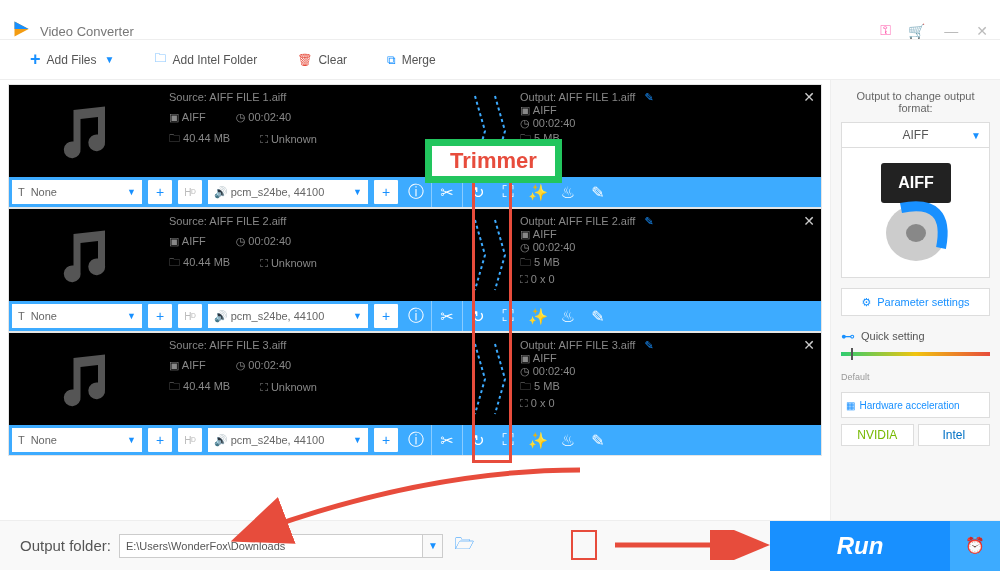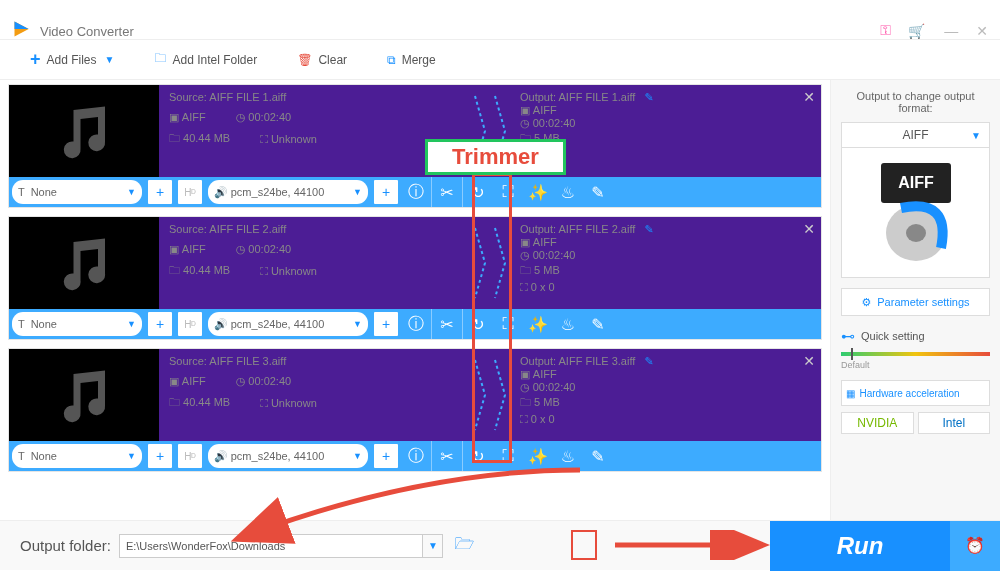--- a/index.html
+++ b/index.html
@@ -16,72 +16,72 @@
 .tbitem .plus { color: #1890ff; font-weight: bold; font-size: 18px; }
 .tbitem .dd { color: #1890ff; font-size: 10px; margin-left: 2px; }
 .tbitem .folder-icon { color: #1890ff; }
 .tbitem .trash-icon { color: #e74c3c; }
 .tbitem .merge-icon { color: #1890ff; }
 
 .main { display: flex; height: 440px; }
 .filelist { flex: 1; overflow-y: auto; padding: 4px 8px; }
 .sidebar { width: 170px; background: #f7f7f7; padding: 10px; border-left: 1px solid #eee; }
 
-.file-item { border: 1px solid #e5e5e5; margin-bottom: 8px; background: #4c1d95; }
+.file-item { border: 1px solid #e5e5e5; margin-bottom: 0; background: #000000; }
 .file-row { display: flex; height: 92px; }
 .thumb { width: 150px; background: #000; display: flex; align-items: center; justify-content: center; }
 .thumb svg { width: 70px; height: 70px; }
 .info { flex: 1; padding: 6px 10px; font-size: 11px; color: #888; }
 .info .src-row { margin-bottom: 8px; display: flex; align-items: center; }
 .info .meta-row { display: flex; gap: 30px; margin-bottom: 6px; }
 .info .meta { display: flex; align-items: center; gap: 4px; }
 .divider { width: 20px; display: flex; align-items: center; justify-content: center; }
 .divider svg { height: 80px; }
 .output-info { flex: 1; padding: 6px 10px; font-size: 11px; color: #888; position: relative; }
 .output-info .close { position: absolute; right: 6px; top: 4px; color: #ccc; cursor: pointer; font-size: 14px; }
 .output-info .edit-icon { color: #1890ff; margin-left: 6px; cursor: pointer; }
 
 .controls { height: 30px; background: #3dabff; display: flex; align-items: center; }
-.ctrl-sel { background: #fff; height: 24px; margin: 0 3px; display: flex; align-items: center; padding: 0 6px; font-size: 11px; color: #666; border-radius: 11px; }
+.ctrl-sel { background: #fff; height: 24px; margin: 0 3px; display: flex; align-items: center; padding: 0 6px; font-size: 11px; color: #666; border-radius: 0; }
 .ctrl-sel.subtitle { width: 130px; }
 .ctrl-sel.audio { width: 160px; }
 .ctrl-sel .dd { margin-left: auto; color: #1890ff; font-size: 9px; }
 .ctrl-btn { width: 24px; height: 24px; background: #fff; margin: 0 3px; display: flex; align-items: center; justify-content: center; color: #1890ff; font-size: 14px; border-radius: 1px; cursor: pointer; }
 .ctrl-icon { width: 30px; height: 30px; display: flex; align-items: center; justify-content: center; color: #fff; cursor: pointer; }
 .vdiv { width: 1px; height: 30px; background: rgba(255,255,255,0.4); }
 
 .sidebar .label { font-size: 11px; color: #666; text-align: center; margin-bottom: 8px; }
 .format-sel { background: #fff; border: 1px solid #ddd; height: 26px; display: flex; align-items: center; justify-content: center; font-size: 12px; color: #555; position: relative; cursor: pointer; }
 .format-sel .dd { position: absolute; right: 8px; color: #1890ff; font-size: 10px; }
 .format-preview { background: #fff; border: 1px solid #ddd; height: 130px; display: flex; align-items: center; justify-content: center; margin-top: 0; border-top: none; }
 .format-preview svg { width: 90px; height: 110px; }
 .param-btn { background: #fff; border: 1px solid #ddd; height: 28px; display: flex; align-items: center; justify-content: center; font-size: 11px; color: #1890ff; margin-top: 10px; gap: 6px; cursor: pointer; }
 .quick-row { display: flex; align-items: center; gap: 6px; font-size: 11px; color: #555; margin-top: 12px; }
 .quick-row .dot { color: #1890ff; font-size: 14px; }
 .slider { height: 4px; background: linear-gradient(90deg, #2ecc71, #f1c40f, #e74c3c); margin-top: 8px; position: relative; }
 .slider .mark { position: absolute; left: 10px; top: -4px; width: 2px; height: 12px; background: #555; }
-.default-txt { font-size: 9px; color: #999; margin-top: 4px; }
+.default-txt { font-size: 9px; color: #999; margin-top: 16px; }
 .hw-btn { background: #fff; border: 1px solid #ddd; height: 26px; display: flex; align-items: center; font-size: 10px; color: #1890ff; margin-top: 10px; gap: 4px; padding: 0 4px; cursor: pointer; }
 .brand-row { display: flex; gap: 4px; margin-top: 6px; }
 .brand { flex: 1; background: #fff; border: 1px solid #ddd; height: 22px; display: flex; align-items: center; justify-content: center; font-size: 12px; }
 .brand.nvidia { color: #76b900; }
 .brand.intel { color: #0071c5; }
 
 .footer { height: 50px; display: flex; align-items: center; padding: 0 0 0 20px; border-top: 1px solid #eee; background: #f9f9f9; }
 .footer .lbl { font-size: 15px; color: #555; margin-right: 8px; }
 .footer .path-input { flex: 1; max-width: 460px; height: 24px; border: 1px solid #ccc; padding: 0 6px; font-size: 11px; color: #555; }
 .footer .path-dd { width: 20px; height: 24px; border: 1px solid #ccc; border-left: none; display: flex; align-items: center; justify-content: center; color: #1890ff; font-size: 10px; cursor: pointer; }
 .footer .open-btn { width: 30px; height: 24px; margin-left: 6px; display: flex; align-items: center; justify-content: center; color: #1890ff; cursor: pointer; }
 .footer .spacer { flex: 1; }
 .run-btn { width: 180px; height: 50px; background: #1890ff; color: #fff; font-size: 24px; font-weight: bold; font-style: italic; display: flex; align-items: center; justify-content: center; cursor: pointer; }
 .alarm-btn { width: 50px; height: 50px; background: #3dabff; color: #fff; display: flex; align-items: center; justify-content: center; cursor: pointer; }
 
 
 .annot-trimmer-box { position: absolute; border: 3px solid #e74c3c; pointer-events: none; z-index: 100; }
-.annot-trimmer-label { position: absolute; background: #fff; border: 3px solid #22c55e; color: #e74c3c; font-weight: bold; font-size: 22px; padding: 2px 24px; z-index: 101; pointer-events: none; }
+.annot-trimmer-label { position: absolute; background: #fff; border: 7px solid #22c55e; color: #e74c3c; font-weight: bold; font-size: 22px; padding: 2px 18px; z-index: 101; pointer-events: none; }
 .annot-arrow { position: absolute; z-index: 99; pointer-events: none; }
 .annot-red-box { position: absolute; border: 2px solid #e74c3c; pointer-events: none; z-index: 100; }
 </style>
 </head>
 <body>
 
 <div class="titlebar">
   <svg class="logo" viewBox="0 0 24 24">
       <path fill="#f39c12" d="M3 3 L20 12 L3 21 Z"></path>
       <path fill="#1890ff" d="M3 3 L20 12 L3 12 Z"></path>

